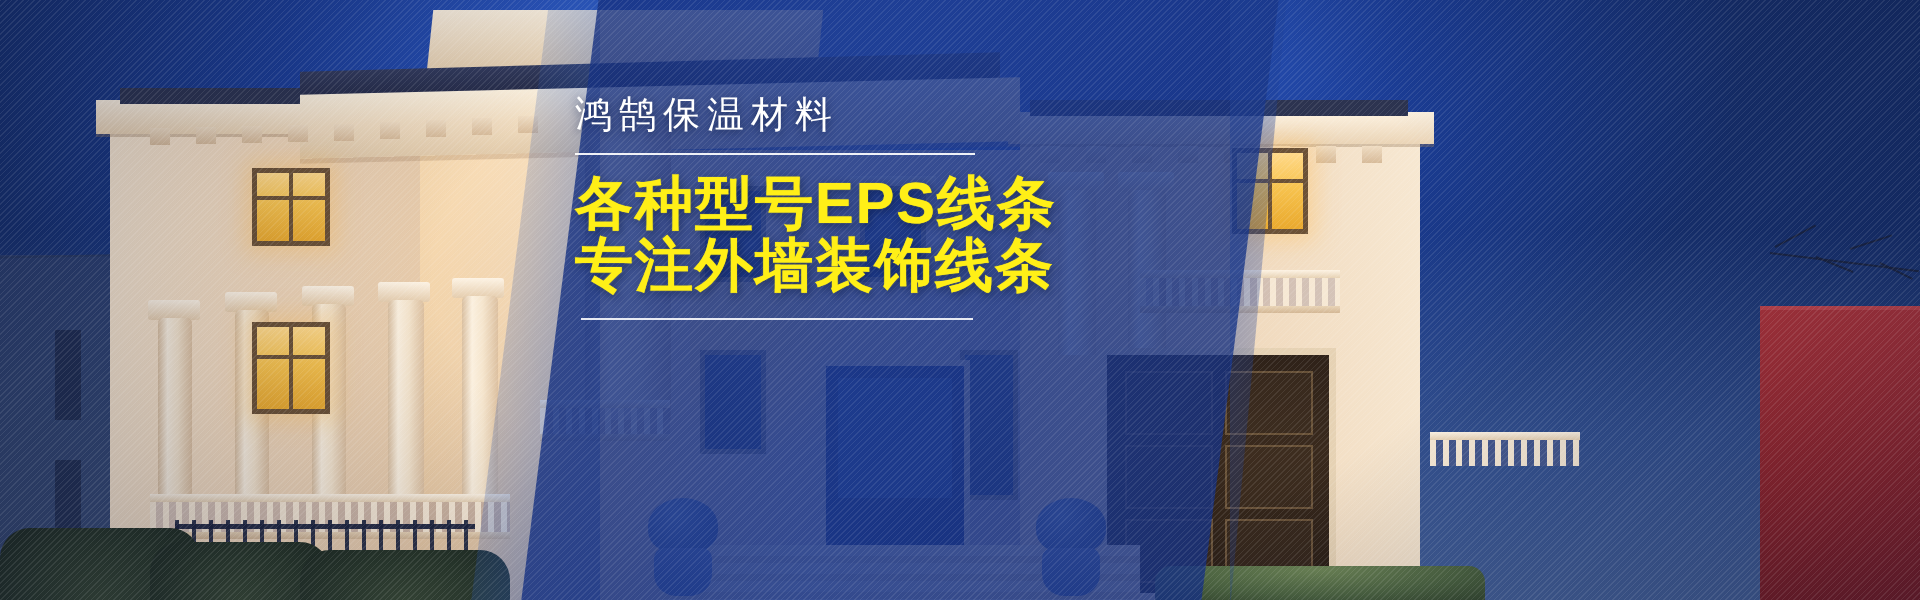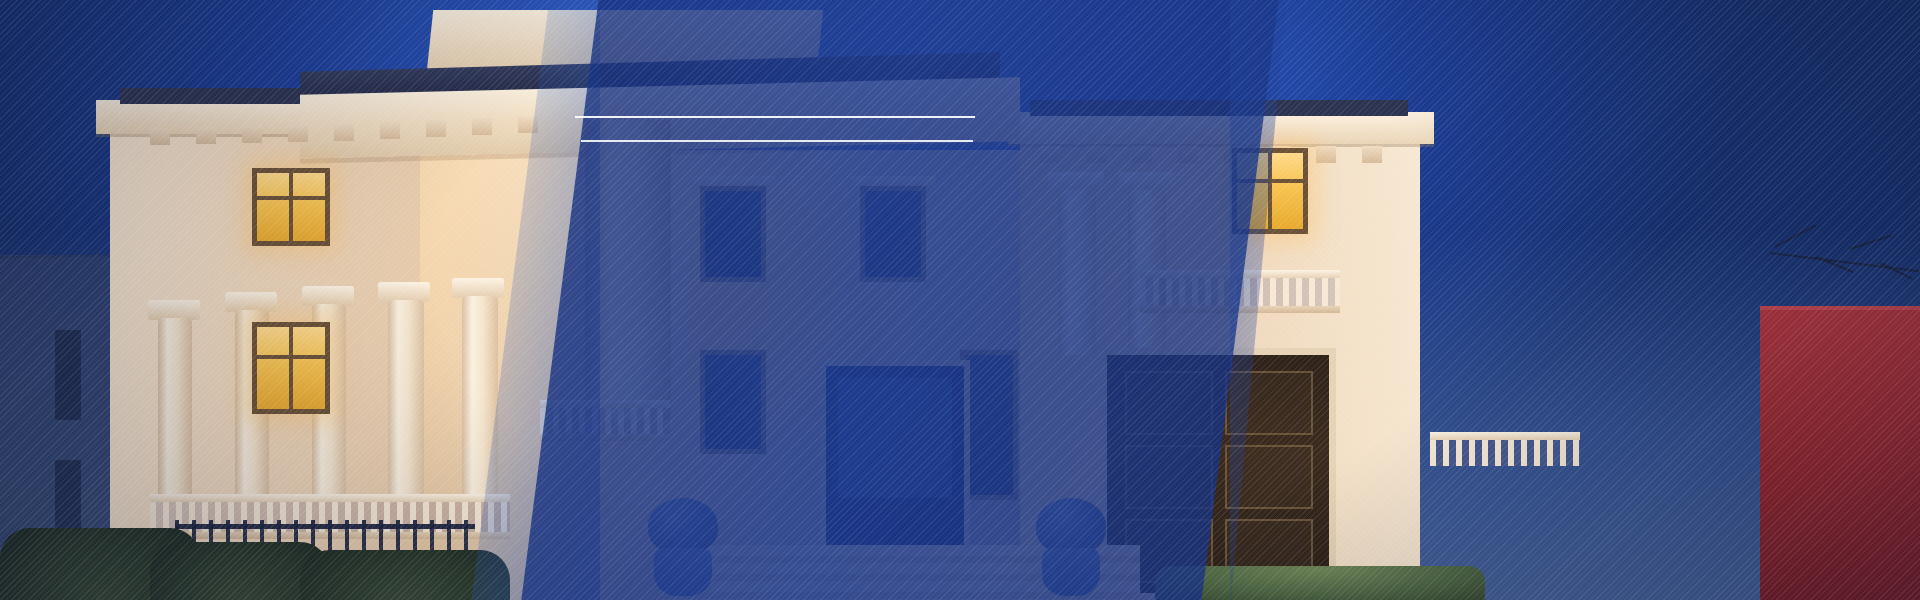--- a/index.html
+++ b/index.html
@@ -478,22 +478,27 @@
   </div>
 
   <div class="panel">
     <div class="panel-edge-l"></div>
     <div class="panel-main"></div>
     <div class="panel-edge-r"></div>
   </div>
 
   <div class="content">
 
+    <div class="brand">鸿鹄保温材料</div>
 
     <div class="rule-top"></div>
 
+    <div class="headline">
+      <div class="headline-line">各种型号EPS线条</div>
+      <div class="headline-line">专注外墙装饰线条</div>
+    </div>
 
     <div class="rule-bot"></div>
 
   </div>
 
   <div class="hatch"></div>
 </div>
 
 </body></html>

